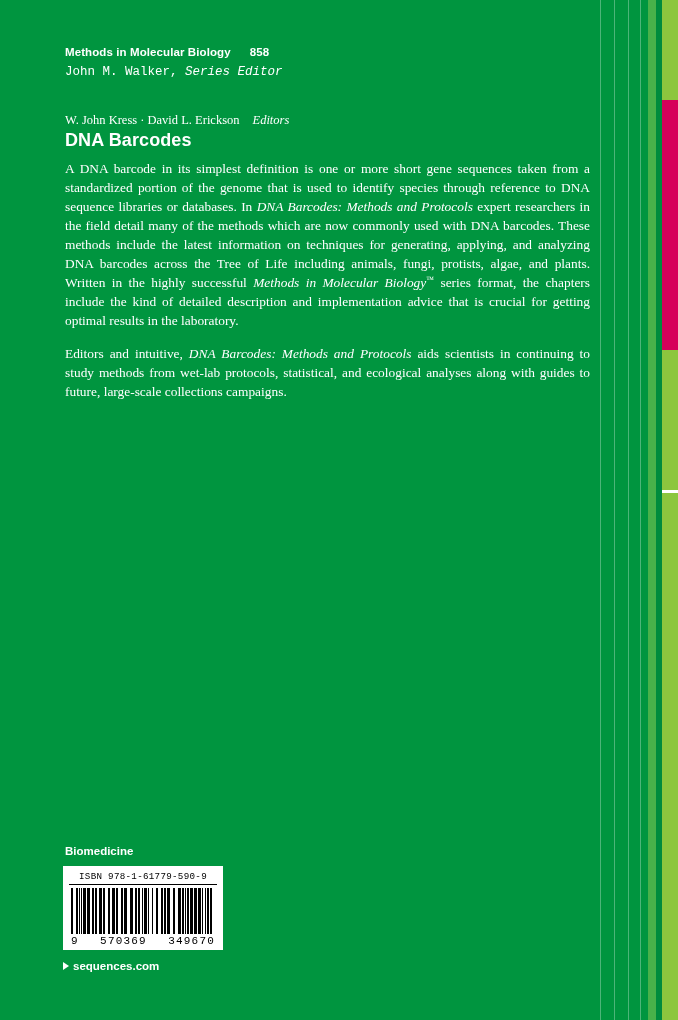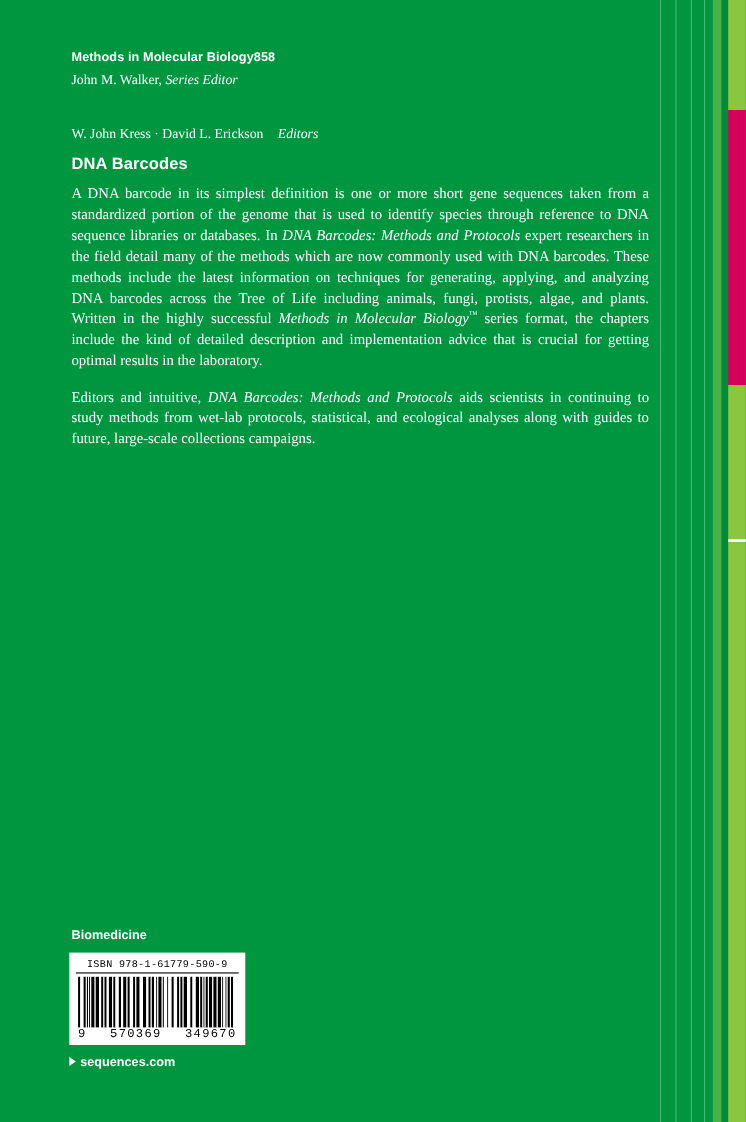--- a/index.html
+++ b/index.html
@@ -64,39 +64,39 @@
     width: 525px;
     color: #ffffff;
   }
   .series-line {
     font-family: "Liberation Sans", sans-serif;
     font-weight: bold;
     font-size: 11.5px;
     letter-spacing: 0.1px;
     margin: 0 0 7px 0;
   }
-  .series-line .num { margin-left: 0; }
+  .series-line .num { margin-left: 19px; }
   .series-editor {
-    font-family: Liberation Serif, serif;
+    font-family: Liberation Mono, monospace;
     font-size: 12.5px;
     margin: 0 0 34px 0;
   }
   .series-editor .ital { font-style: italic; }
 
   .editors {
     font-family: "Liberation Serif", serif;
     font-size: 12.5px;
-    margin: 0 0 12px 0;
+    margin: 0 0 2px 0;
   }
   .editors .role { font-style: italic; margin-left: 13px; }
 
   .booktitle {
     font-family: "Liberation Sans", sans-serif;
     font-weight: bold;
-    font-size: 15px;
+    font-size: 18px;
     margin: 0 0 8px 0;
     letter-spacing: 0.1px;
   }
   .subtitle {
     font-family: "Liberation Sans", sans-serif;
     font-size: 12.5px;
     margin: 0 0 38px 0;
   }
 
   .blurb {

